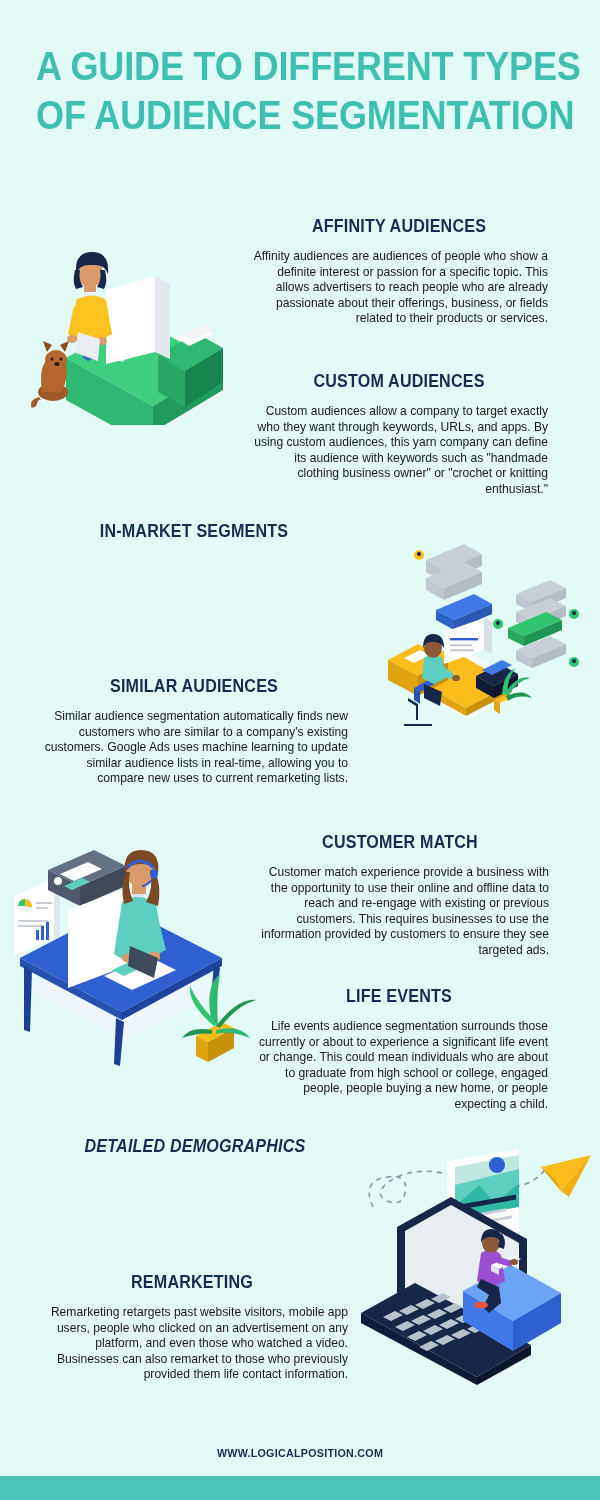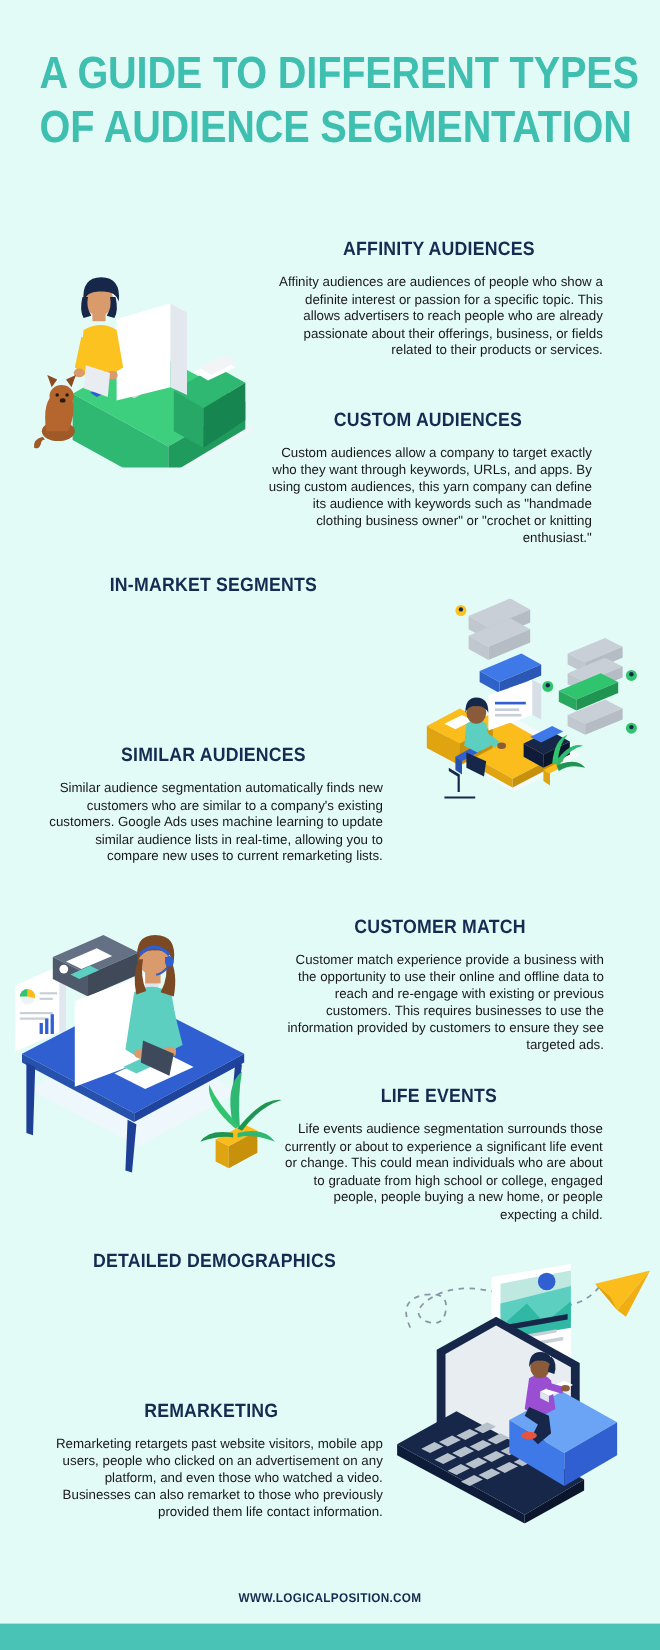--- a/index.html
+++ b/index.html
@@ -50,26 +50,26 @@
   }
   .block .body{
     margin-top:13px;
     color:#181818;
     font-size:12.1px;
     line-height:15.6px;
     text-align:right;
   }
 
   .b-affinity     { left:250px; top:216px;  width:298px; }
-  .b-custom       { left:240px; top:371px;  width:298px; }
+  .b-custom       { left:250px; top:371px;  width:298px; }
   .b-inmarket     { left:40px;  top:521px;  width:308px; }
   .b-similar      { left:40px;  top:676px;  width:308px; }
   .b-match        { left:251px; top:832px;  width:298px; }
   .b-life         { left:250px; top:986px;  width:298px; }
-  .b-demo         { left:45px;  top:1136px; width:300px; }
+  .b-demo         { left:45px;  top:1136px; width:300px;font-style:italic; }
   .b-remarketing  { left:36px;  top:1272px; width:312px; }
 
   
   .footer-url{
     position:absolute; left:0; top:1447px; width:600px;
     text-align:center;
     color:#152c52;
     font-family:"Liberation Sans Narrow","Liberation Sans",sans-serif;
     font-weight:bold;
     font-size:11.5px;

